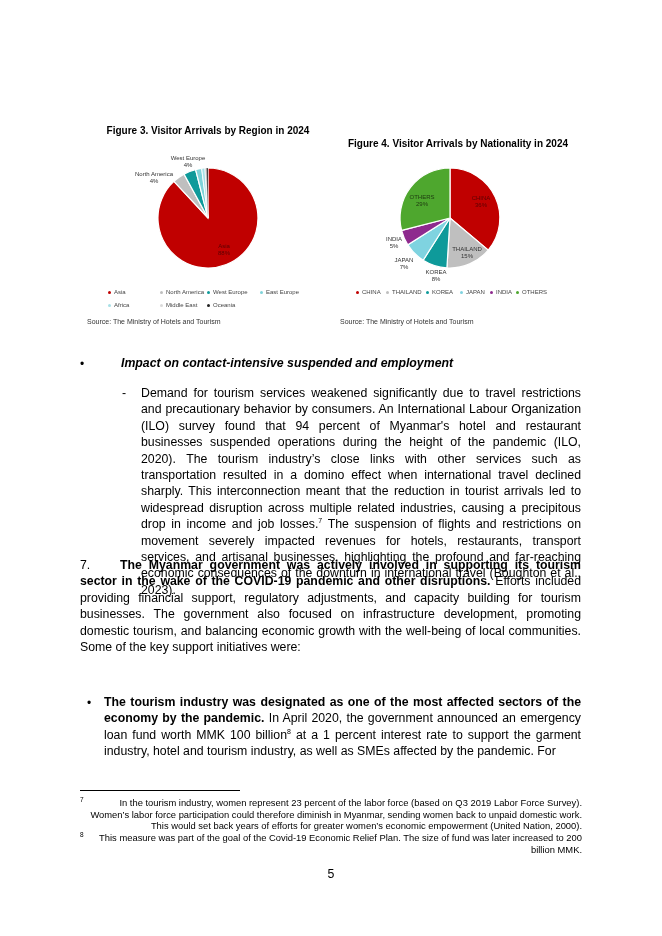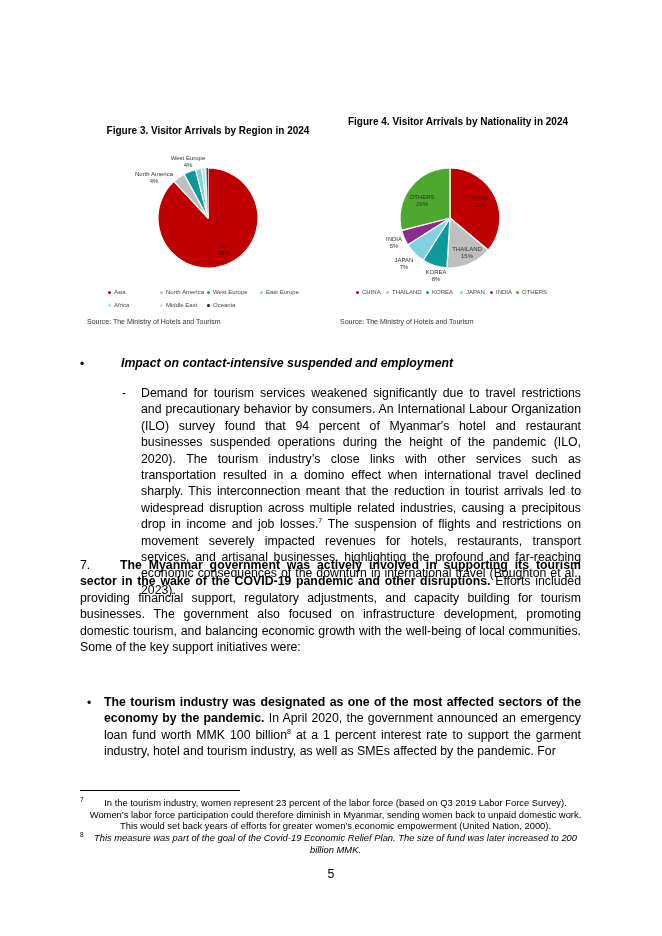--- a/index.html
+++ b/index.html
@@ -8,21 +8,21 @@
   .abs { position: absolute; }
   .fig-title { font-size: 10px; font-weight: bold; text-align: center; white-space: nowrap; }
   .pie-label { font-size: 6px; color: #333; text-align: center; line-height: 7px; white-space: nowrap; }
   .pie-label-in { font-size: 6px; color: #5a0000; text-align: center; line-height: 7px; white-space: nowrap; }
   .legend { font-size: 6px; color: #444; white-space: nowrap; }
   .legend .item { position: absolute; display: flex; align-items: center; }
   .legend .dot { width: 3px; height: 3px; border-radius: 50%; margin-right: 3px; display: inline-block; }
   .source { font-size: 7px; color: #333; white-space: nowrap; }
   .body-text { font-size: 12.3px; line-height: 16.4px; text-align: justify; text-align-last: left; }
   .bullet { font-size: 12px; }
-  .footnote { font-size: 9.4px; line-height: 11.6px; text-align: center; }
+  .footnote { font-size: 9.4px; line-height: 11.6px; text-align: right; }
   sup { font-size: 7px; line-height: 0; vertical-align: 5px; }
   .fn-num { font-size: 6.5px; vertical-align: 3px; line-height: 0; }
   b { font-weight: bold; }
 </style>
 </head>
 <body>
 
 <div class="abs fig-title" style="left:90px; top:125px; width:236px;">Figure 3. Visitor Arrivals by Region in 2024</div>
 
 <svg class="abs" style="left:150px; top:160px;" width="120" height="120" viewBox="0 0 120 120">
@@ -81,21 +81,21 @@
       <span>Middle East</span>
     </div>
   <div class="item" style="left:99px; top:13px;">
       <span class="dot" style="background:#222222"></span>
       <span>Oceania</span>
     </div>
 </div>
 
 <div class="abs source" style="left:87px; top:318px;">Source: The Ministry of Hotels and Tourism</div>
 
-<div class="abs fig-title" style="left:340px; top:116px; width:236px;">Figure 4. Visitor Arrivals by Nationality in 2024</div>
+<div class="abs fig-title" style="left:340px; top:138px; width:236px;">Figure 4. Visitor Arrivals by Nationality in 2024</div>
 
 <svg class="abs" style="left:392px; top:160px;" width="120" height="120" viewBox="0 0 120 120">
 
   <path d="M58,58 L58,8 A50,50 0 0,1 96.2,90.1 Z" fill="#c00000" stroke="#fff" stroke-width="1.2"></path>
 
   <path d="M58,58 L96.2,90.1 A50,50 0 0,1 54.9,107.9 Z" fill="#bfbfbf" stroke="#fff" stroke-width="1.2"></path>
 
   <path d="M58,58 L54.9,107.9 A50,50 0 0,1 31.2,100.2 Z" fill="#0e9a9a" stroke="#fff" stroke-width="1.2"></path>
 
   <path d="M58,58 L31.2,100.2 A50,50 0 0,1 15.8,84.8 Z" fill="#7fd3e0" stroke="#fff" stroke-width="1.2"></path>
@@ -171,16 +171,16 @@
 <div class="abs body-text" style="left:104px; top:694px; width:477px;"><b>The tourism industry was designated as one of the most affected sectors of the economy by the pandemic.</b><span> In April 2020, the government announced an emergency loan fund worth MMK 100 billion</span><sup>8</sup><span> at a 1 percent interest rate to support the garment industry, hotel and tourism industry, as well as SMEs affected by the pandemic. For</span></div>
 
 <div class="abs" style="left:80px; top:790px; width:160px; height:1px; background:#000;"></div>
 
 <div class="abs footnote" style="left:80px; top:797px; width:502px;">
   <span class="abs fn-num" style="left:0; top:3px;">7</span>
   <div style="margin-left:9px;">In the tourism industry, women represent 23 percent of the labor force (based on Q3 2019 Labor Force Survey). Women’s labor force participation could therefore diminish in Myanmar, sending women back to unpaid domestic work. This would set back years of efforts for greater women’s economic empowerment (United Nation, 2000).</div>
 </div>
 <div class="abs footnote" style="left:80px; top:832px; width:502px;">
   <span class="abs fn-num" style="left:0; top:3px;">8</span>
-  <div style="margin-left:9px;font-style:italic;">This measure was part of the goal of the Covid-19 Economic Relief Plan. The size of fund was later increased to 200 billion MMK.</div>
+  <div style="margin-left:9px;">This measure was part of the goal of the Covid-19 Economic Relief Plan. The size of fund was later increased to 200 billion MMK.</div>
 </div>
 
 <div class="abs" style="left:0; top:867px; width:662px; text-align:center; font-size:12.3px;">5</div>
 
 </body></html>

